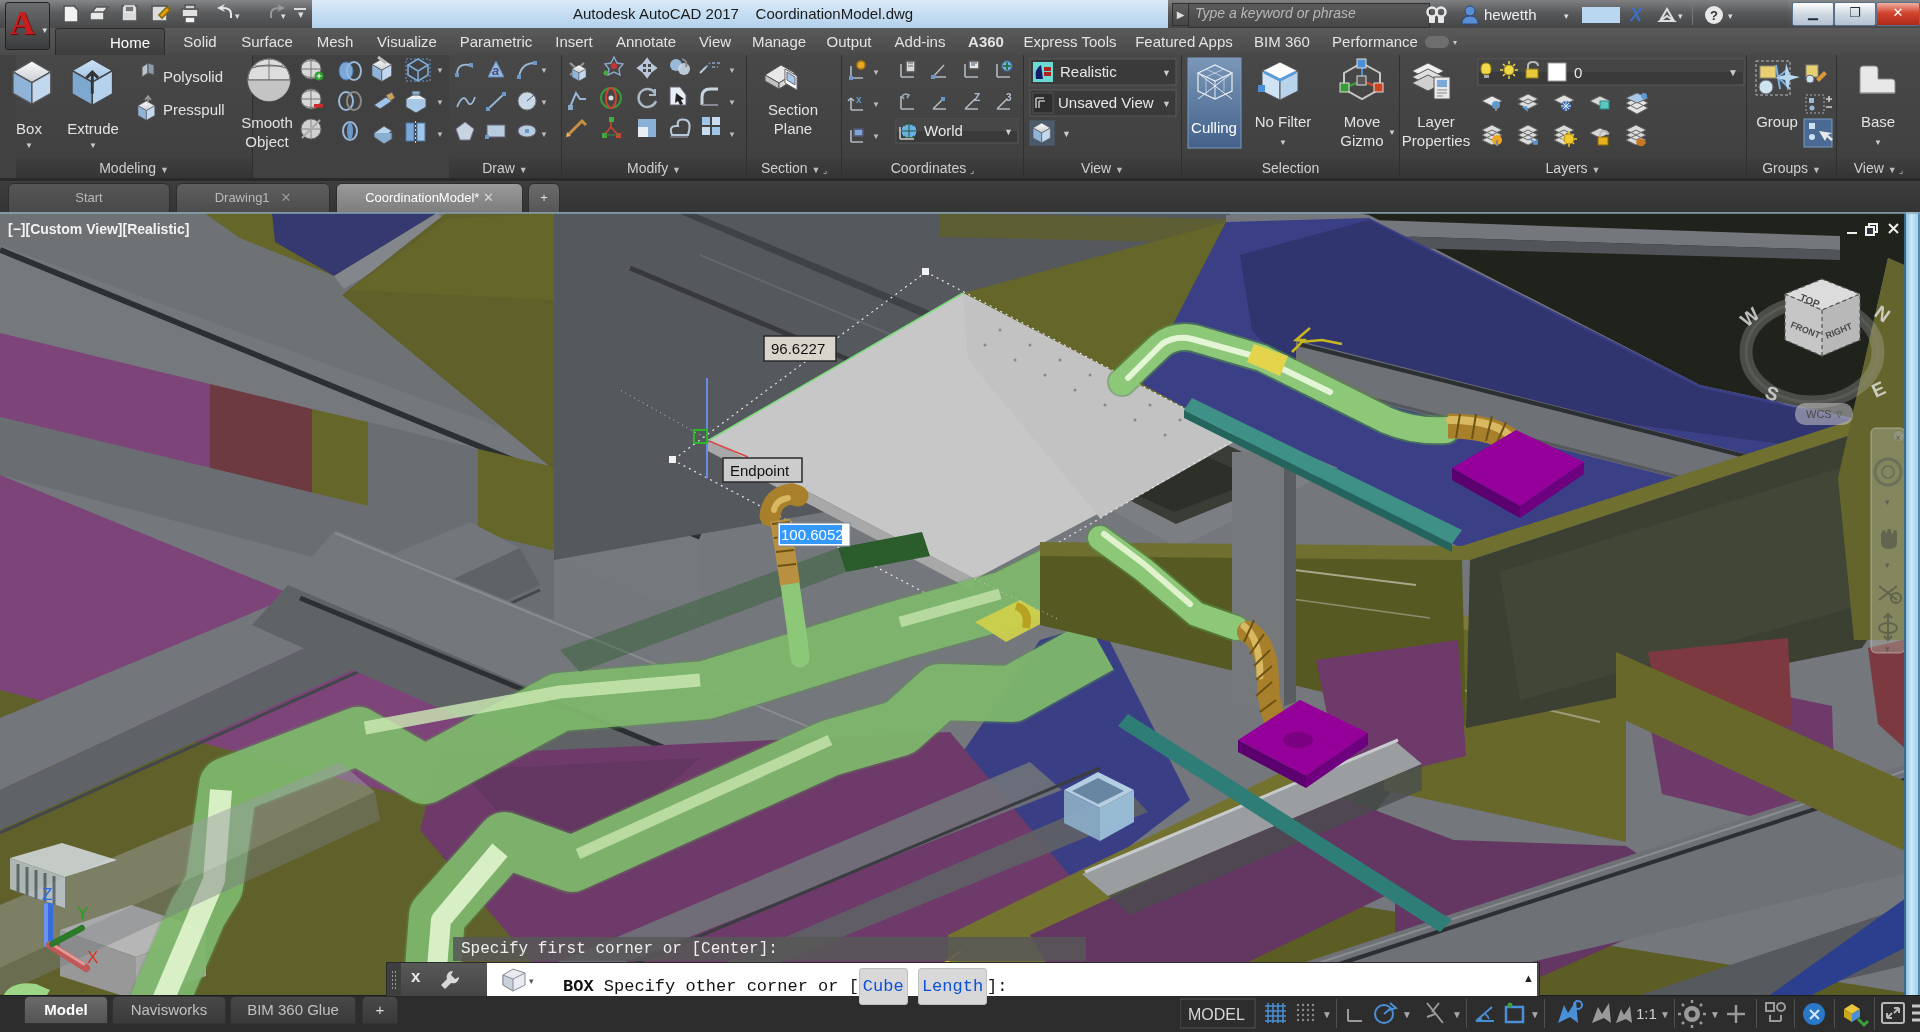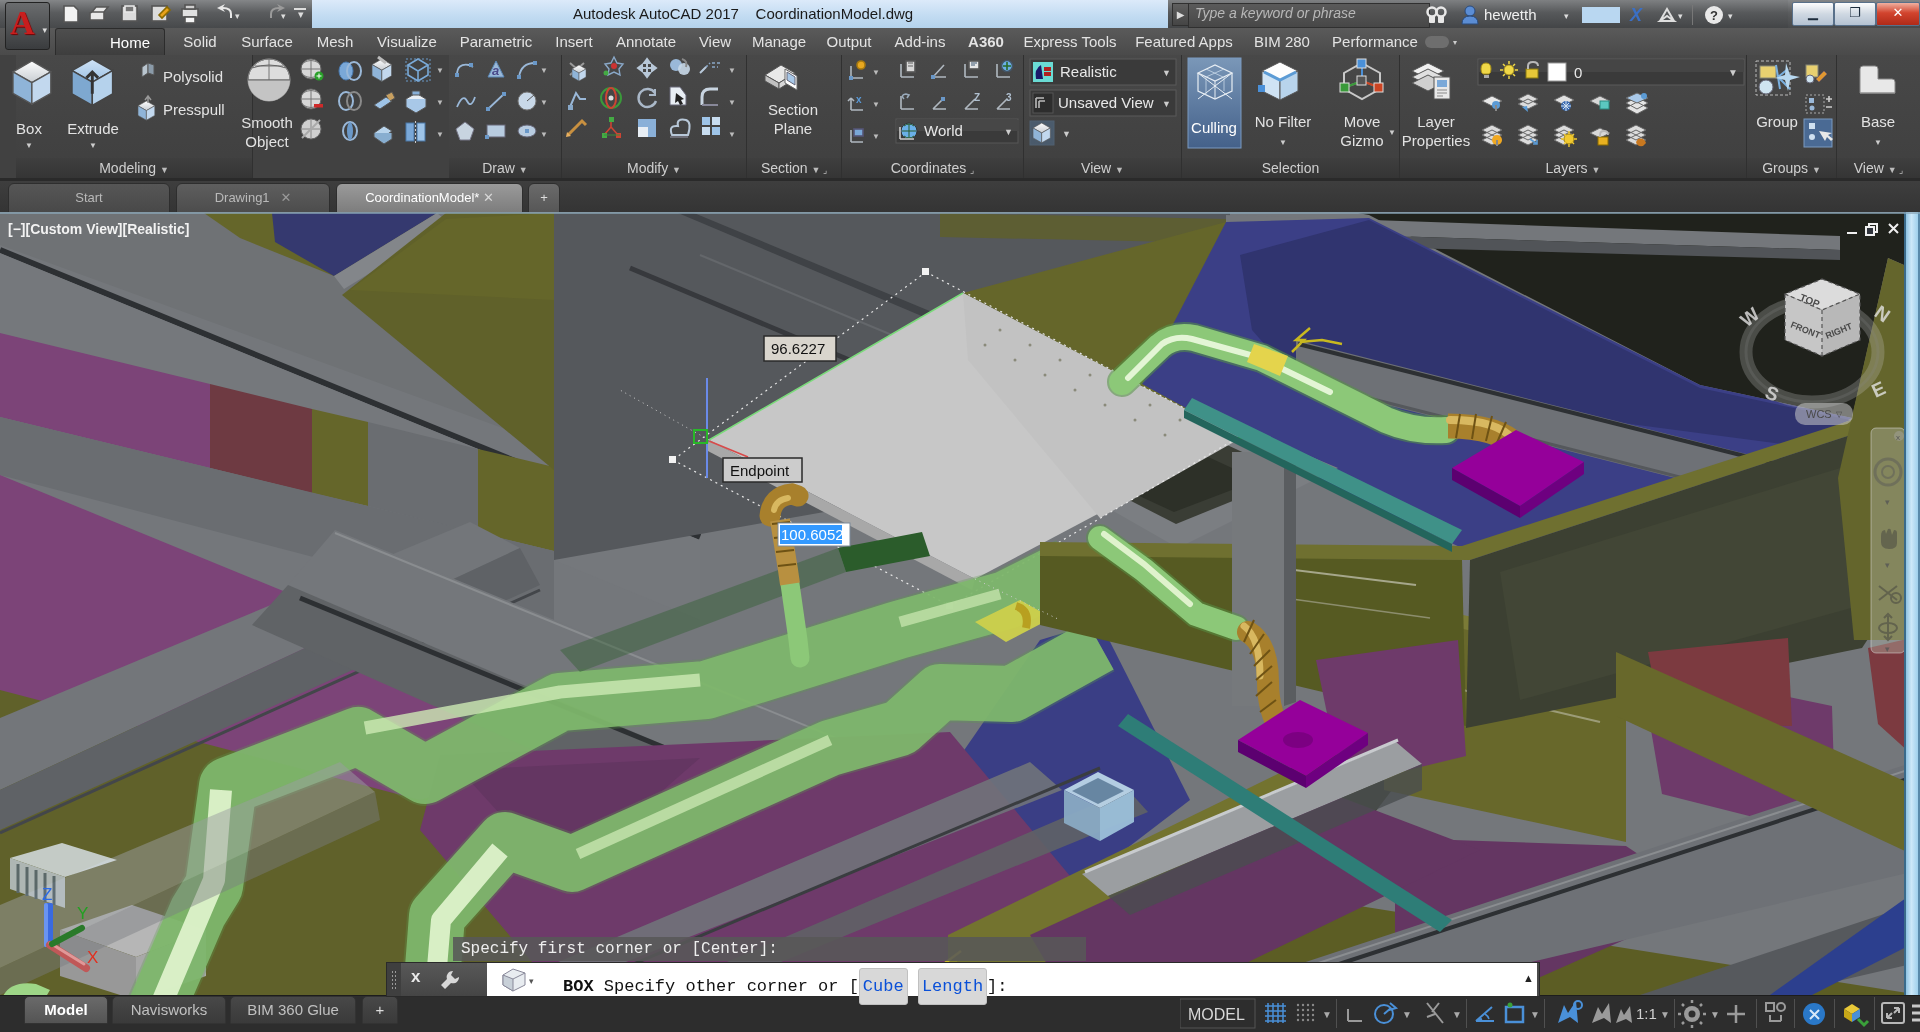--- a/index.html
+++ b/index.html
@@ -107,21 +107,21 @@
 <div class="abs rtab" style="left:409px;width:94px;">Parametric</div>
 <div class="abs rtab" style="left:503px;width:62px;">Insert</div>
 <div class="abs rtab" style="left:565px;width:82px;">Annotate</div>
 <div class="abs rtab" style="left:647px;width:56px;">View</div>
 <div class="abs rtab" style="left:703px;width:72px;">Manage</div>
 <div class="abs rtab" style="left:775px;width:68px;">Output</div>
 <div class="abs rtab" style="left:843px;width:74px;">Add-ins</div>
 <div class="abs rtab" style="left:917px;width:58px;font-weight:bold;">A360</div>
 <div class="abs rtab" style="left:975px;width:110px;">Express Tools</div>
 <div class="abs rtab" style="left:1085px;width:118px;">Featured Apps</div>
-<div class="abs rtab" style="left:1203px;width:78px;">BIM 280</div>
+<div class="abs rtab" style="left:1203px;width:78px;">BIM 360</div>
 <div class="abs rtab" style="left:1281px;width:108px;">Performance</div>
 <div class="abs" style="left:1425px;top:36px;width:24px;height:12px;background:#6e6e6e;border-radius:6px;"></div>
 <div class="abs" style="left:1453px;top:38px;color:#ccc;font-size:8px;">▾</div>
 
 <div class="abs" id="ribbon"></div>
 <div class="abs panel" style="left:16px;width:236px;">
   <div class="ptitle">Modeling <span class="dn">▼</span></div>
 </div>
 <div class="abs panel" style="left:449px;width:112px;">
   <div class="ptitle">Draw <span class="dn">▼</span></div>

